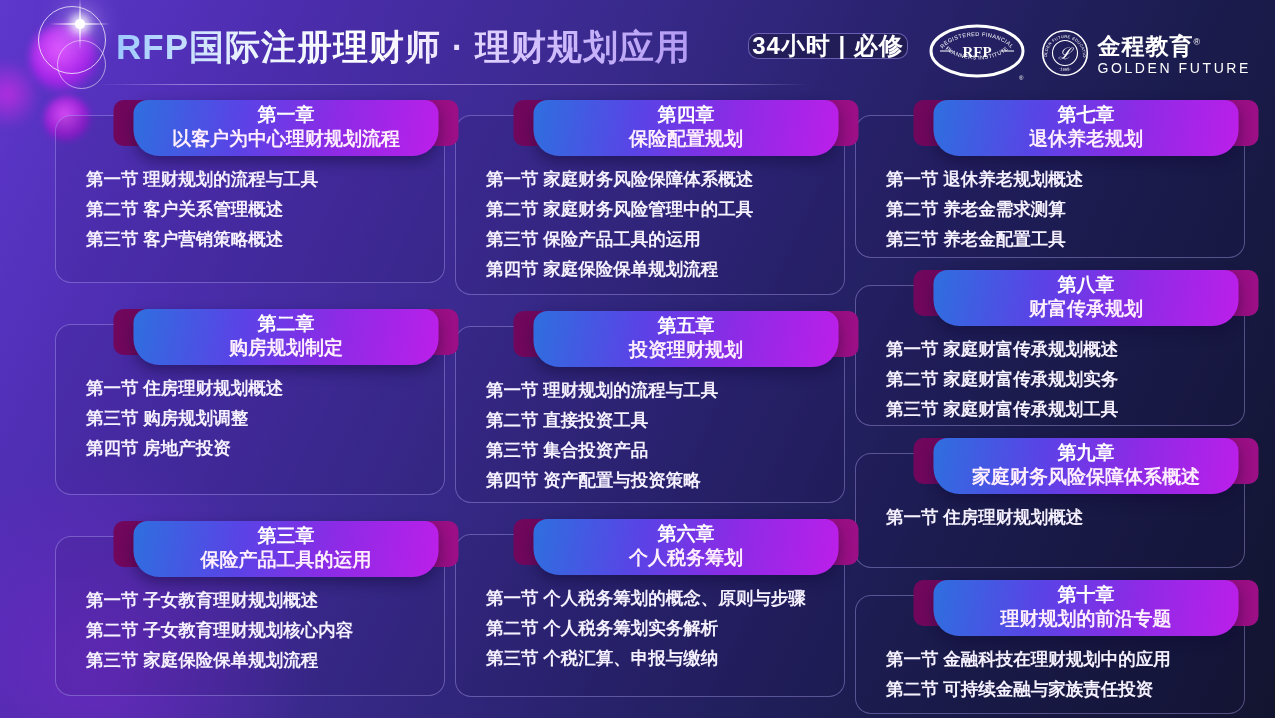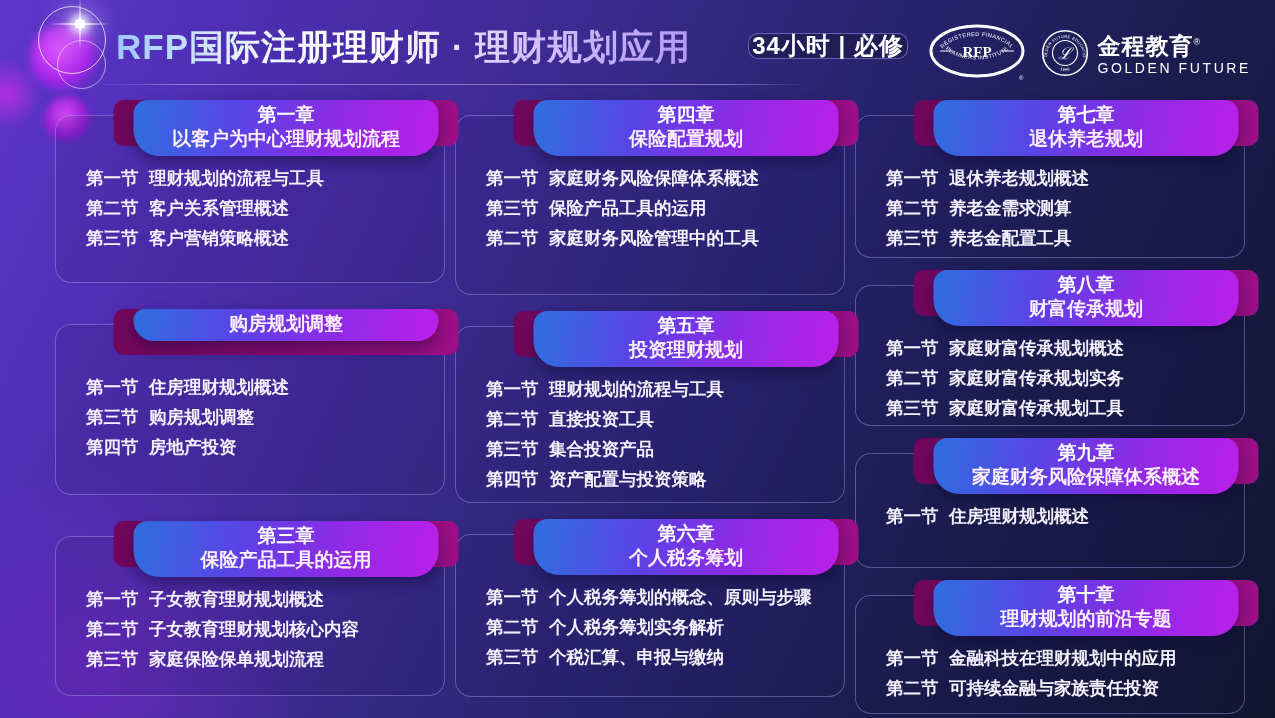--- a/index.html
+++ b/index.html
@@ -52,21 +52,21 @@
   .cols{position:absolute;left:55px;top:100px;display:flex;gap:10px;}
   .col{width:390px;}
   .col1 .card{margin-bottom:26px;}
   .col2 .card{margin-bottom:16px;}
   .col3 .card{margin-bottom:12px;}
   .card{position:relative;}
   .card-body{
     position:absolute;top:15px;left:0;right:0;bottom:0;box-sizing:border-box;
     border:1px solid rgba(190,175,255,.38);border-radius:16px;
     background:rgba(30,20,80,.10);
-    padding:48px 16px 10px 30px;z-index:1;font-family:Liberation Mono, monospace;
+    padding:48px 16px 10px 30px;z-index:1;
   }
   .section{font-size:17.5px;line-height:30px;color:#f6f1ff;font-weight:600;white-space:nowrap;}
   .pill-wrap{position:absolute;top:0;left:50%;transform:translateX(-50%);width:305px;z-index:3;margin-left:36px;}
   .ribbon{position:absolute;top:0;left:-20px;right:-20px;height:46px;border-radius:10px;z-index:-1;
     background:linear-gradient(90deg,#70075c,#9c0f86);}
   .pill{
     position:relative;border-radius:14px 14px 26px 26px;padding:3px 8px 5px;text-align:center;
     background:linear-gradient(100deg,#2e6fdf 0%,#5a43e6 35%,#8c2be6 65%,#bc1fe9 100%);
     box-shadow:0 6px 14px rgba(15,8,50,.45);
   }
@@ -162,21 +162,22 @@
 
       <div class="card" style="height:186px">
         <div class="card-body">
           <div class="section">第一节 住房理财规划概述</div>
           <div class="section">第三节 购房规划调整</div>
           <div class="section">第四节 房地产投资</div>
         </div>
         <div class="pill-wrap">
           <div class="ribbon"></div>
           <div class="pill">
-            <div class="ttl">购房规划调整</div>
+            <div class="num">第二章</div>
+            <div class="ttl">购房规划制定</div>
           </div>
         </div>
       </div>
 
       <div class="card" style="height:175px">
         <div class="card-body">
           <div class="section">第一节 子女教育理财规划概述</div>
           <div class="section">第二节 子女教育理财规划核心内容</div>
           <div class="section">第三节 家庭保险保单规划流程</div>
         </div>
@@ -187,22 +188,23 @@
             <div class="ttl">保险产品工具的运用</div>
           </div>
         </div>
       </div>
     </div>
 
     <div class="col col2">
       <div class="card" style="height:195px">
         <div class="card-body">
           <div class="section">第一节 家庭财务风险保障体系概述</div>
+          <div class="section">第二节 家庭财务风险管理中的工具</div>
           <div class="section">第三节 保险产品工具的运用</div>
-          <div class="section">第二节 家庭财务风险管理中的工具</div>
+          <div class="section">第四节 家庭保险保单规划流程</div>
         </div>
         <div class="pill-wrap">
           <div class="ribbon"></div>
           <div class="pill">
             <div class="num">第四章</div>
             <div class="ttl">保险配置规划</div>
           </div>
         </div>
       </div>
 

